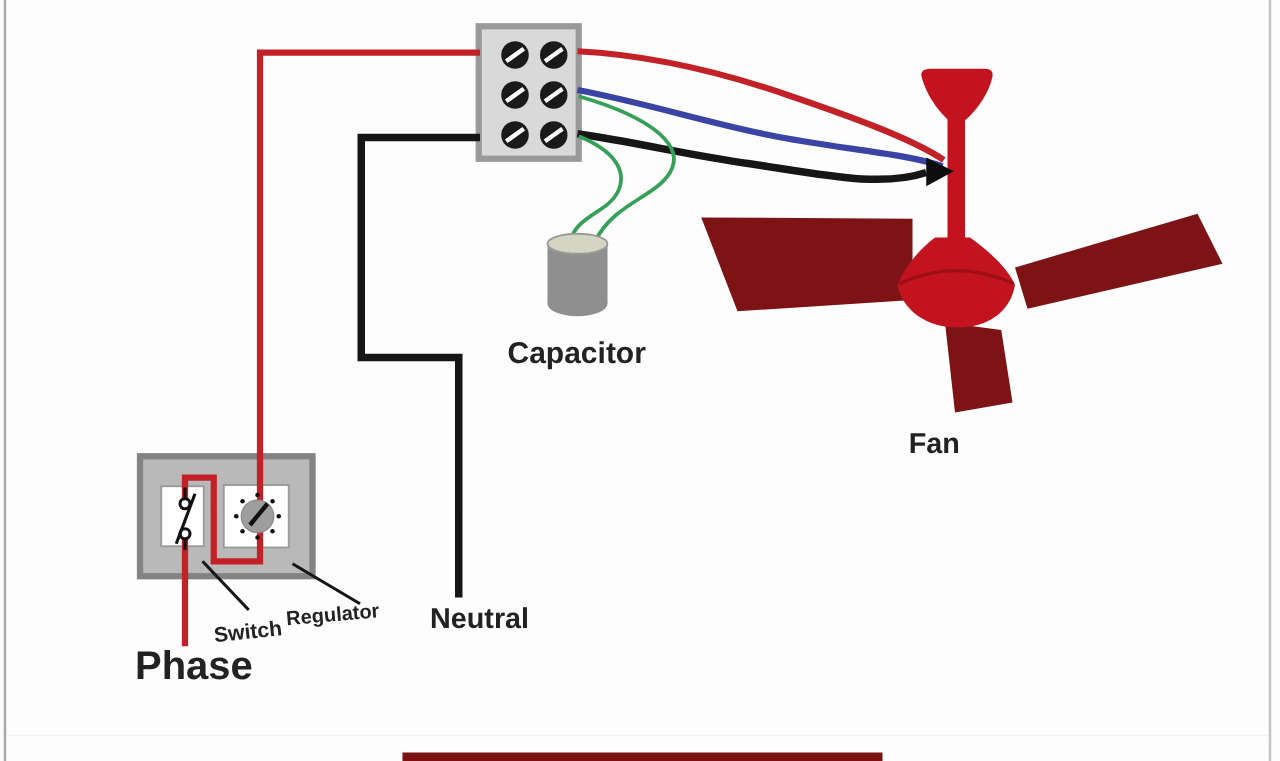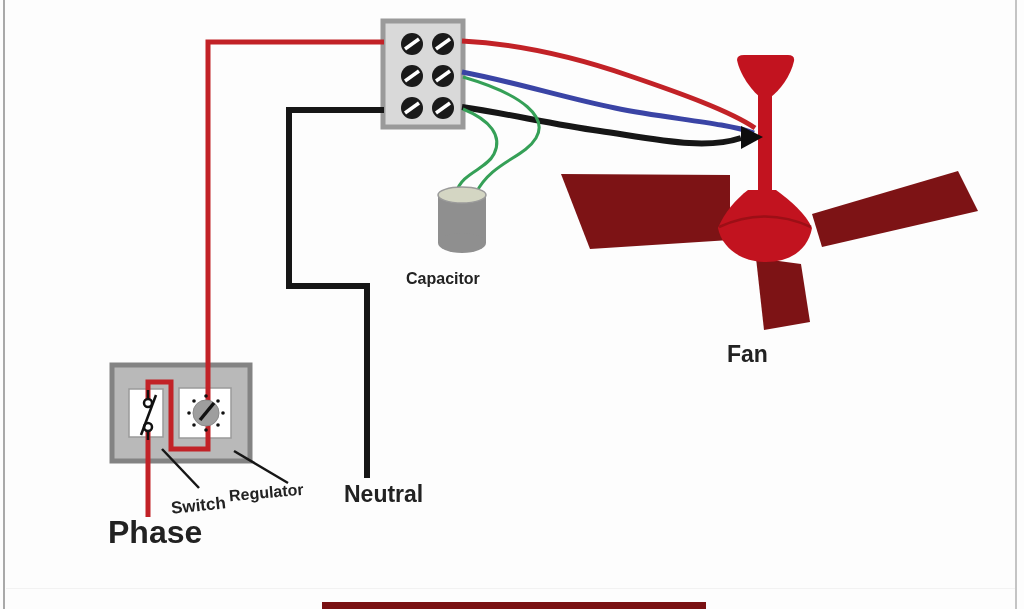--- a/index.html
+++ b/index.html
@@ -12,21 +12,21 @@
   .frame-edge.right{left:1015px;background:#c4c4c4;}
   .faint-rule{position:absolute;left:6px;width:1009px;top:588px;height:1px;background:#f2f2f2;}
   .bottom-banner{position:absolute;left:322px;top:602px;width:384px;height:7px;background:#7a1113;}
   svg{position:absolute;left:0;top:0;}
   .lbl{
     position:absolute;font-weight:bold;color:#222;line-height:1;
     white-space:nowrap;letter-spacing:0px;
   }
   .lbl-phase{left:108px;top:516px;font-size:32px;}
   .lbl-neutral{left:344px;top:483px;font-size:23px;}
-  .lbl-capacitor{left:406px;top:271px;font-size:16px;}
+  .lbl-capacitor{left:406px;top:271px;font-size:24px;}
   .lbl-fan{left:727px;top:343px;font-size:23px;text-align:right;}
   .lbl-switch{left:171px;top:497px;font-size:17px;transform:rotate(-6deg);}
   .lbl-regulator{left:229px;top:485px;font-size:16px;transform:rotate(-5deg);}
 </style>
 </head>
 <body>
 
 <div class="stage">
 
   <div class="frame-edge left"></div>

